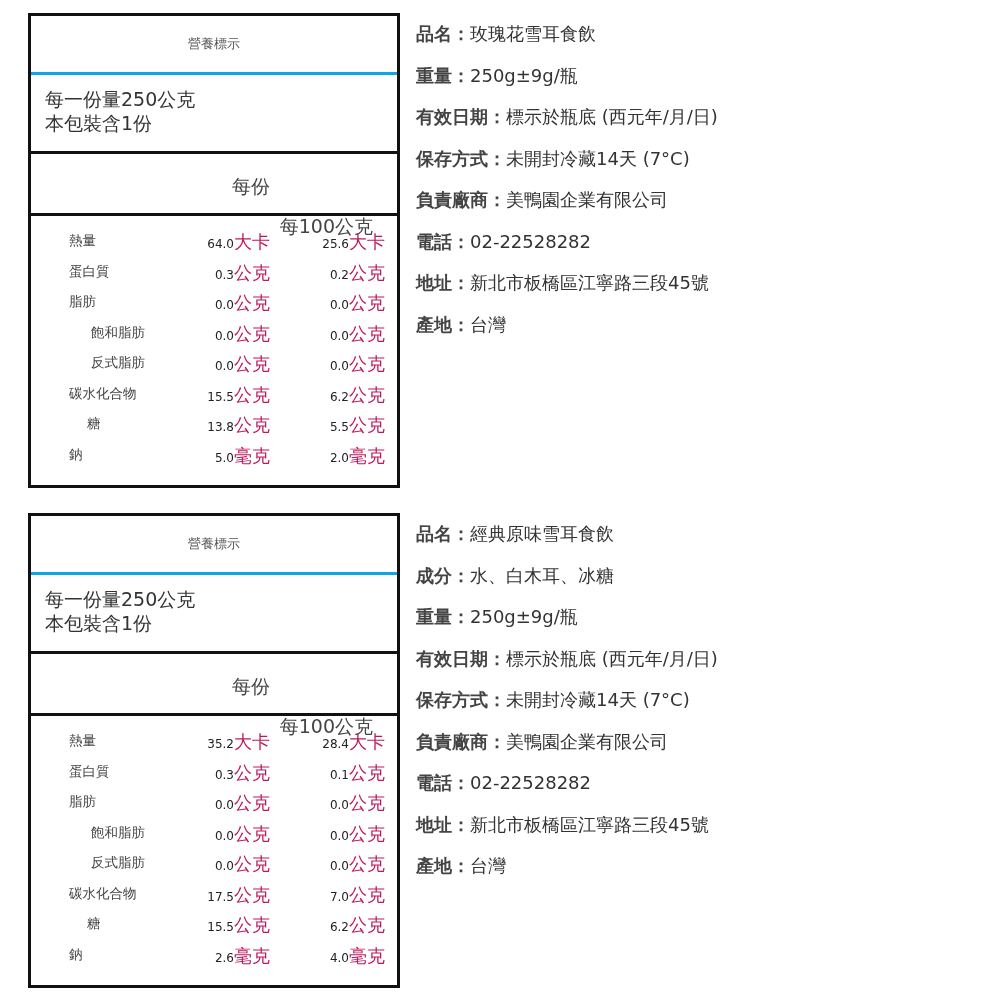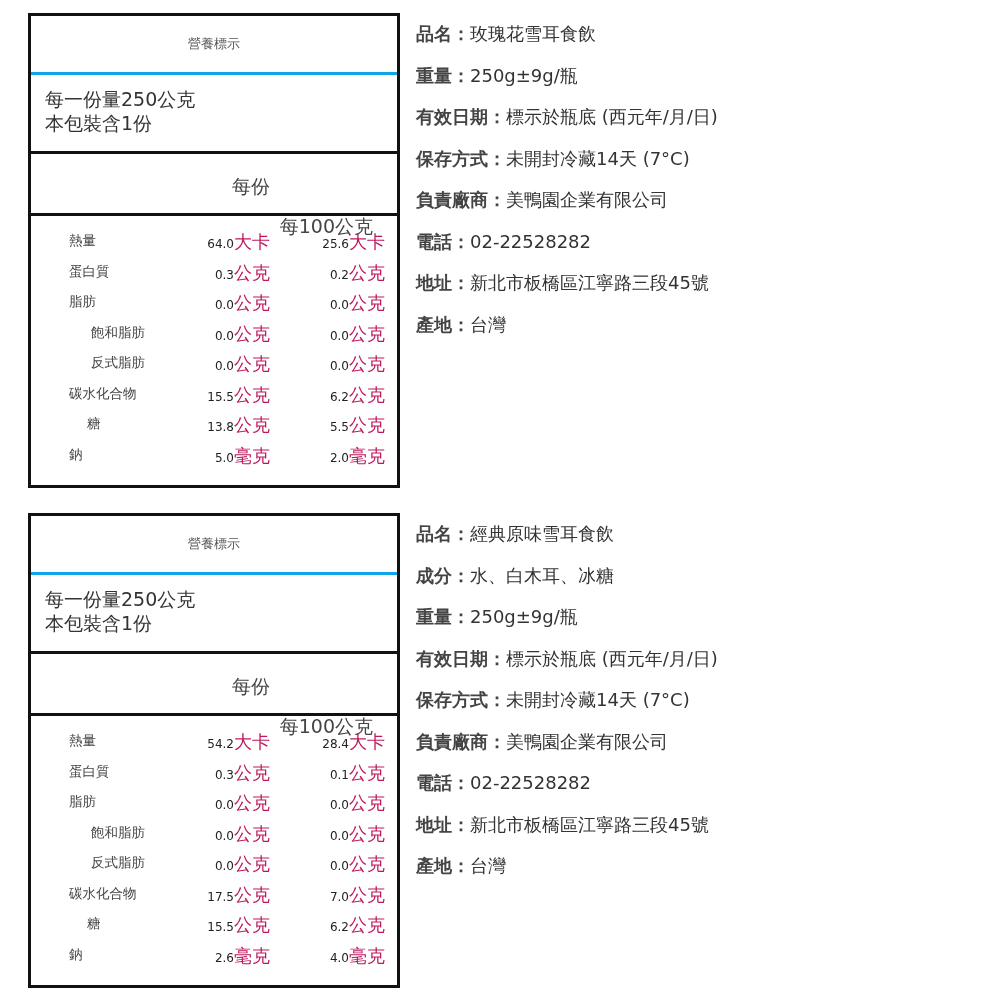--- a/index.html
+++ b/index.html
@@ -138,21 +138,21 @@
         <div>每一份量250公克</div>
         <div>本包裝含1份</div>
       </div>
       <div class="colhead">
         <span class="c1">每份</span>
         <span class="c2">每100公克</span>
       </div>
       <div class="rows">
       <div class="nrow">
         <span class="lbl ">熱量</span>
-        <span class="v1"><span class="num">54.2</span><span class="unit">大卡</span></span>
+        <span class="v1"><span class="num">35.2</span><span class="unit">大卡</span></span>
         <span class="v2"><span class="num">28.4</span><span class="unit">大卡</span></span>
       </div>
       <div class="nrow">
         <span class="lbl ">蛋白質</span>
         <span class="v1"><span class="num">0.3</span><span class="unit">公克</span></span>
         <span class="v2"><span class="num">0.1</span><span class="unit">公克</span></span>
       </div>
       <div class="nrow">
         <span class="lbl ">脂肪</span>
         <span class="v1"><span class="num">0.0</span><span class="unit">公克</span></span>

